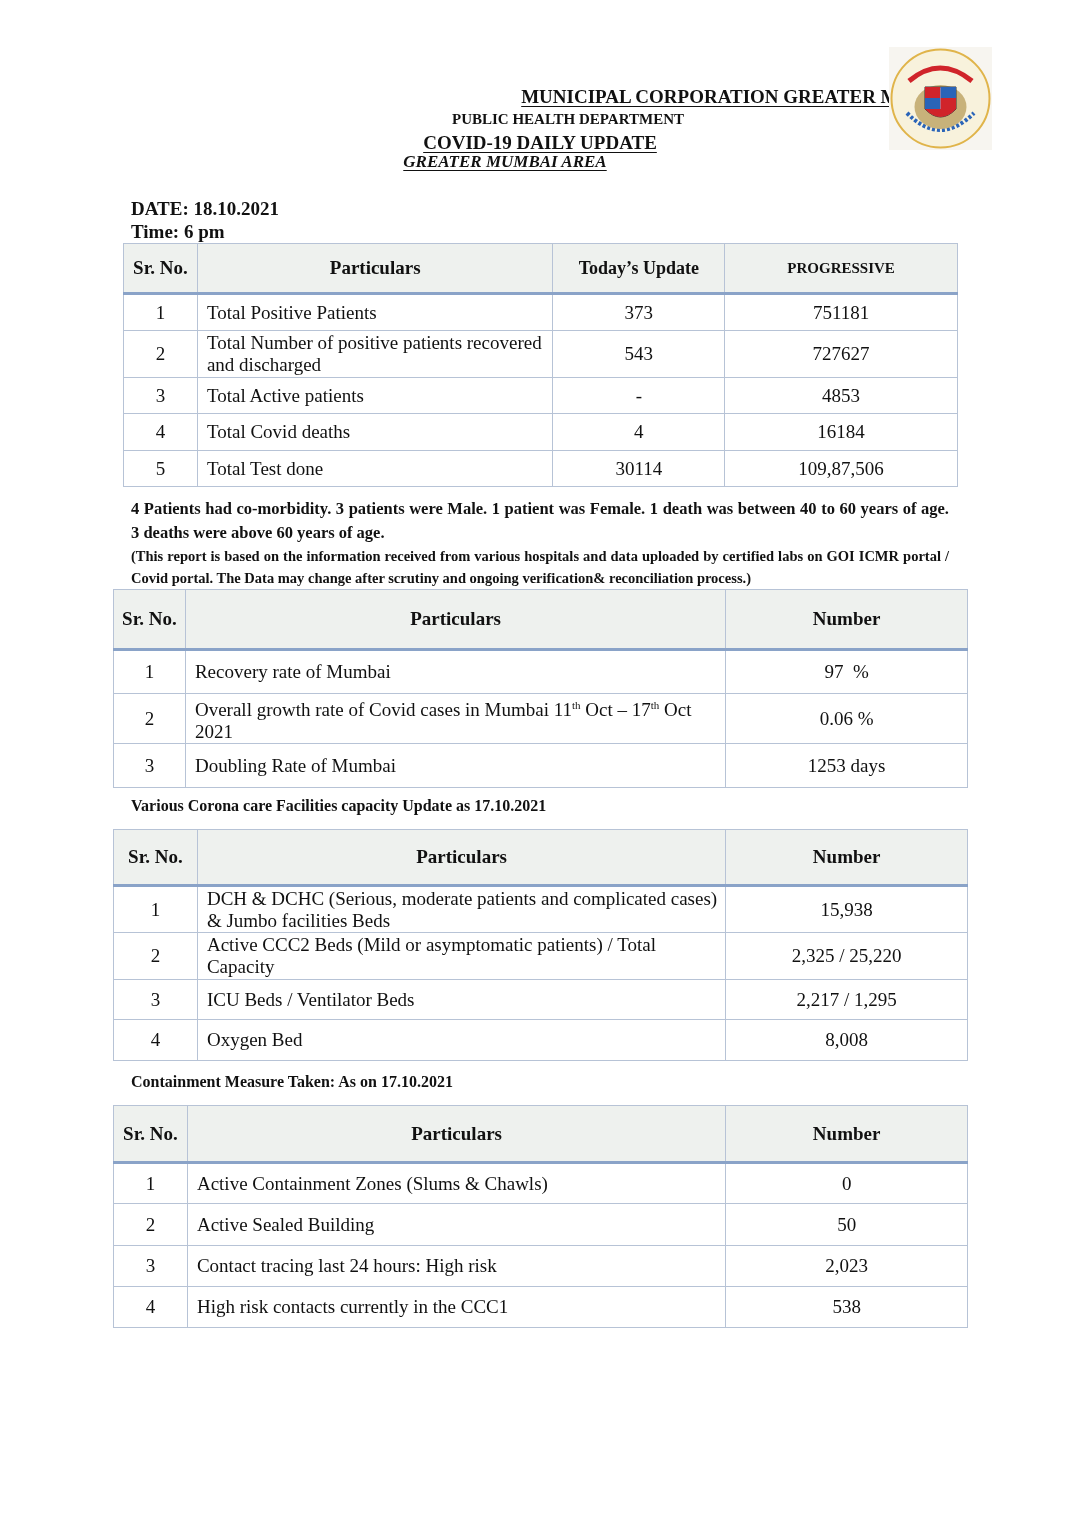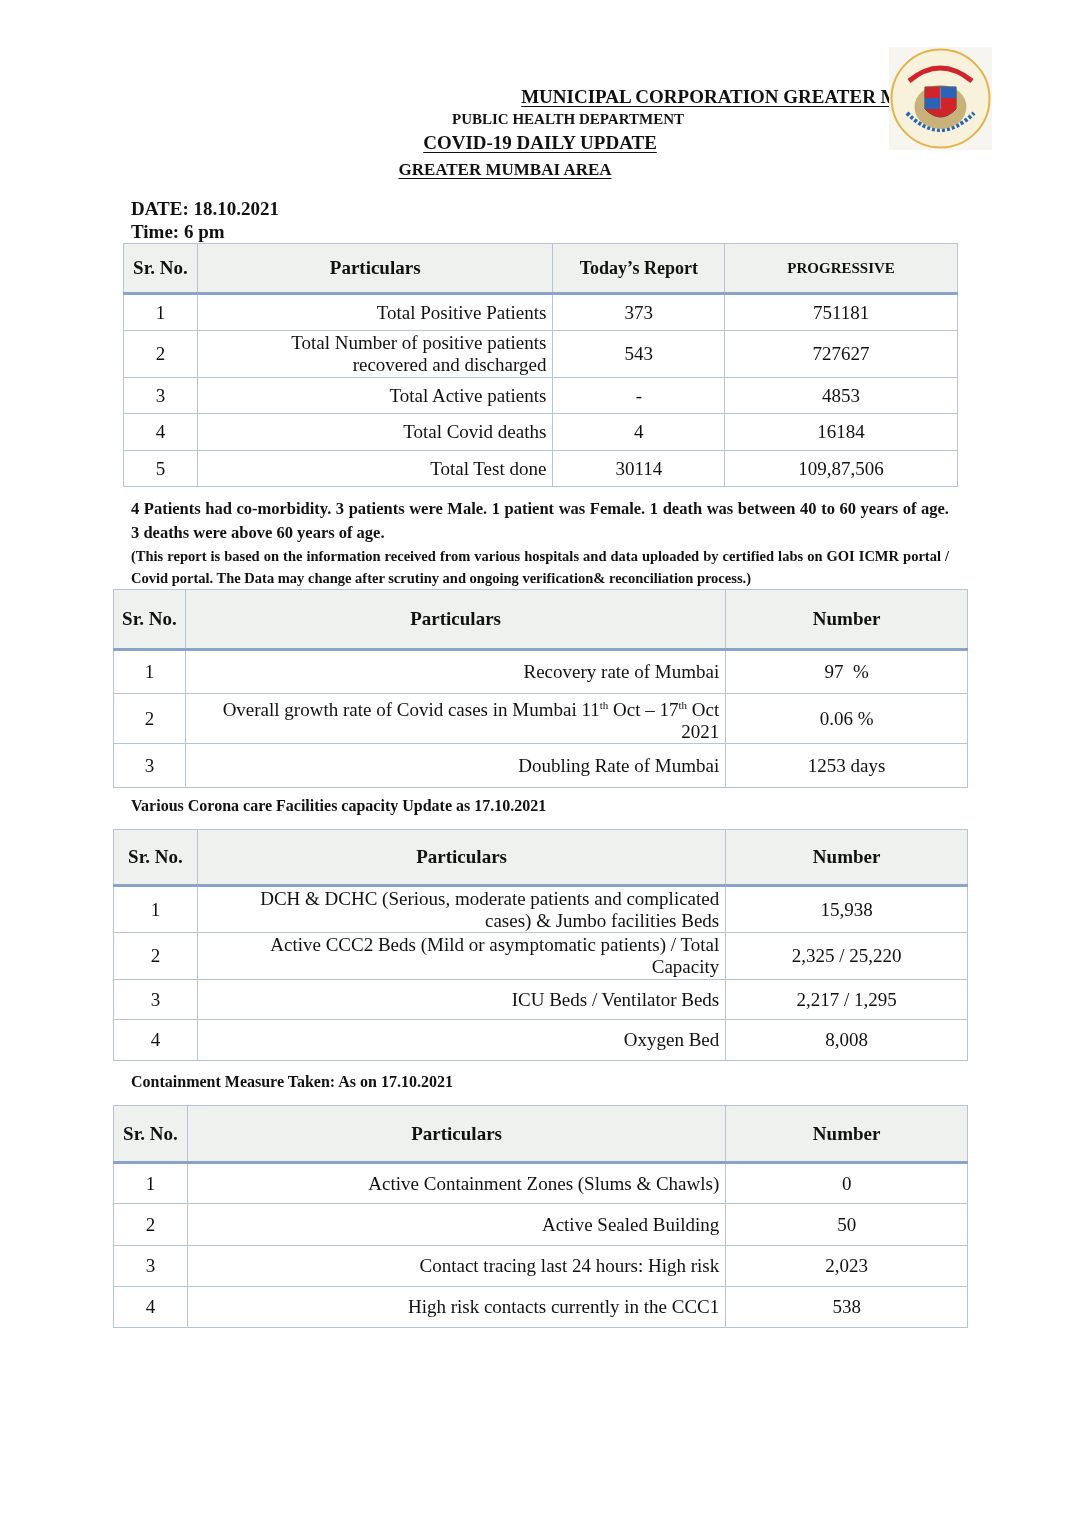--- a/index.html
+++ b/index.html
@@ -4,30 +4,30 @@
   <style>
     html, body { margin: 0; padding: 0; background: #ffffff; }
     body {
       width: 1080px; height: 1517px; position: relative; overflow: hidden;
       font-family: "Liberation Serif", "DejaVu Serif", serif; color: #111;
     }
     .abs { position: absolute; }
     .hdr1 { left: 0; width: 964px; top: 86px; text-align: right; font-size: 19px; font-weight: bold; }
     .hdr2 { left: 0; width: 1080px; top: 111px; text-align: center; font-size: 15px; font-weight: bold; padding-left: 28px; }
     .hdr3 { left: 0; width: 1080px; top: 132px; text-align: center; font-size: 19px; font-weight: bold; }
-    .hdr4 { left: 0; width: 1010px; top: 160px; text-align: center; font-size: 17px; font-weight: bold; }
+    .hdr4 { left: 0; width: 1010px; top: 152px; text-align: center; font-size: 17px; font-weight: bold; font-style: italic; }
     .u { text-decoration: underline; text-underline-offset: 3px; }
     .logo { left: 889px; top: 47px; width: 103px; height: 103px; }
     .date { left: 131px; top: 198px; font-size: 19px; font-weight: bold; }
     .time { left: 131px; top: 221px; font-size: 19px; font-weight: bold; }
 
     table.t { position: absolute; border-collapse: collapse; font-size: 19px; }
     table.t th, table.t td { border: 1px solid #b7c3d6; text-align: center; vertical-align: middle; padding: 0 6px; }
     table.t th { background: #eef1ee; font-weight: bold; font-size: 19px; line-height: 22px; border-bottom: 3px solid #8aa3c8; margin-left: 25px; }
-    table.t td.p { text-align: right; padding-left: 17px; line-height: 22px; }
+    table.t td.p { text-align: left; padding-left: 9px; line-height: 22px; }
     sup { font-size: 11px; }
 
     .note1 { left: 131px; top: 497px; width: 818px; font-size: 16.5px; font-weight: bold; line-height: 24px; text-align: justify; }
     .note2 { left: 131px; top: 545px; width: 818px; font-size: 14.5px; font-weight: bold; line-height: 22px; text-align: justify; }
     .sec { left: 131px; font-size: 16px; font-weight: bold; text-underline-offset: 2px; }
   </style>
 </head>
 <body>
 
 <div class="abs hdr1"><span class="u">MUNICIPAL CORPORATION GREATER MUMBAI</span></div>
@@ -58,21 +58,21 @@
   <colgroup>
       <col style="width:74px">
       <col style="width:356px">
       <col style="width:172px">
       <col style="width:233px">
     </colgroup>
   <tbody>
       <tr style="height:50px">
     <th>Sr. No.</th>
     <th>Particulars</th>
-    <th style="font-size:18px">Today’s Report</th>
+    <th style="font-size:18px">Today’s Update</th>
     <th style="font-size:15px">PROGRESSIVE</th>
   </tr>
   <tr style="height:37px">
     <td>1</td>
     <td class="p">Total Positive Patients</td>
     <td>373</td>
     <td>751181</td>
   </tr>
   <tr style="height:47px">
     <td>2</td>

